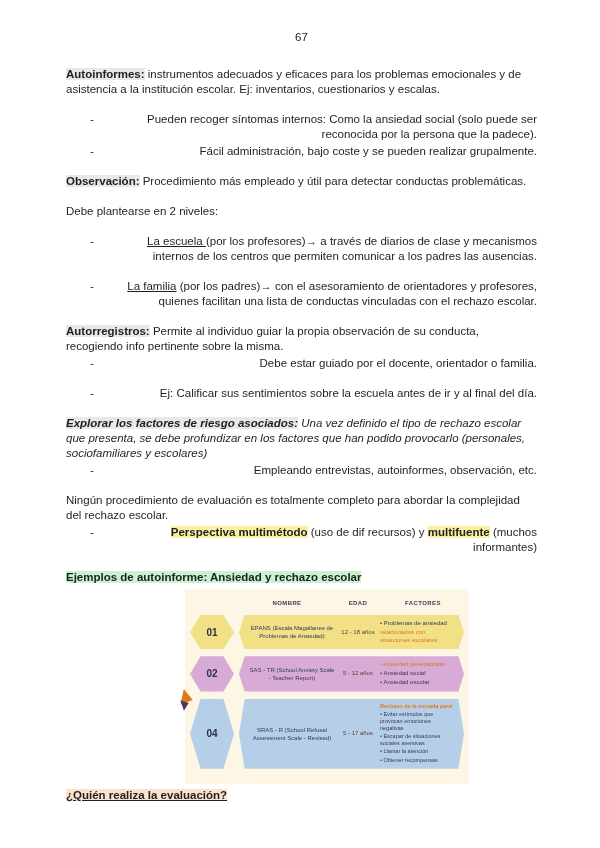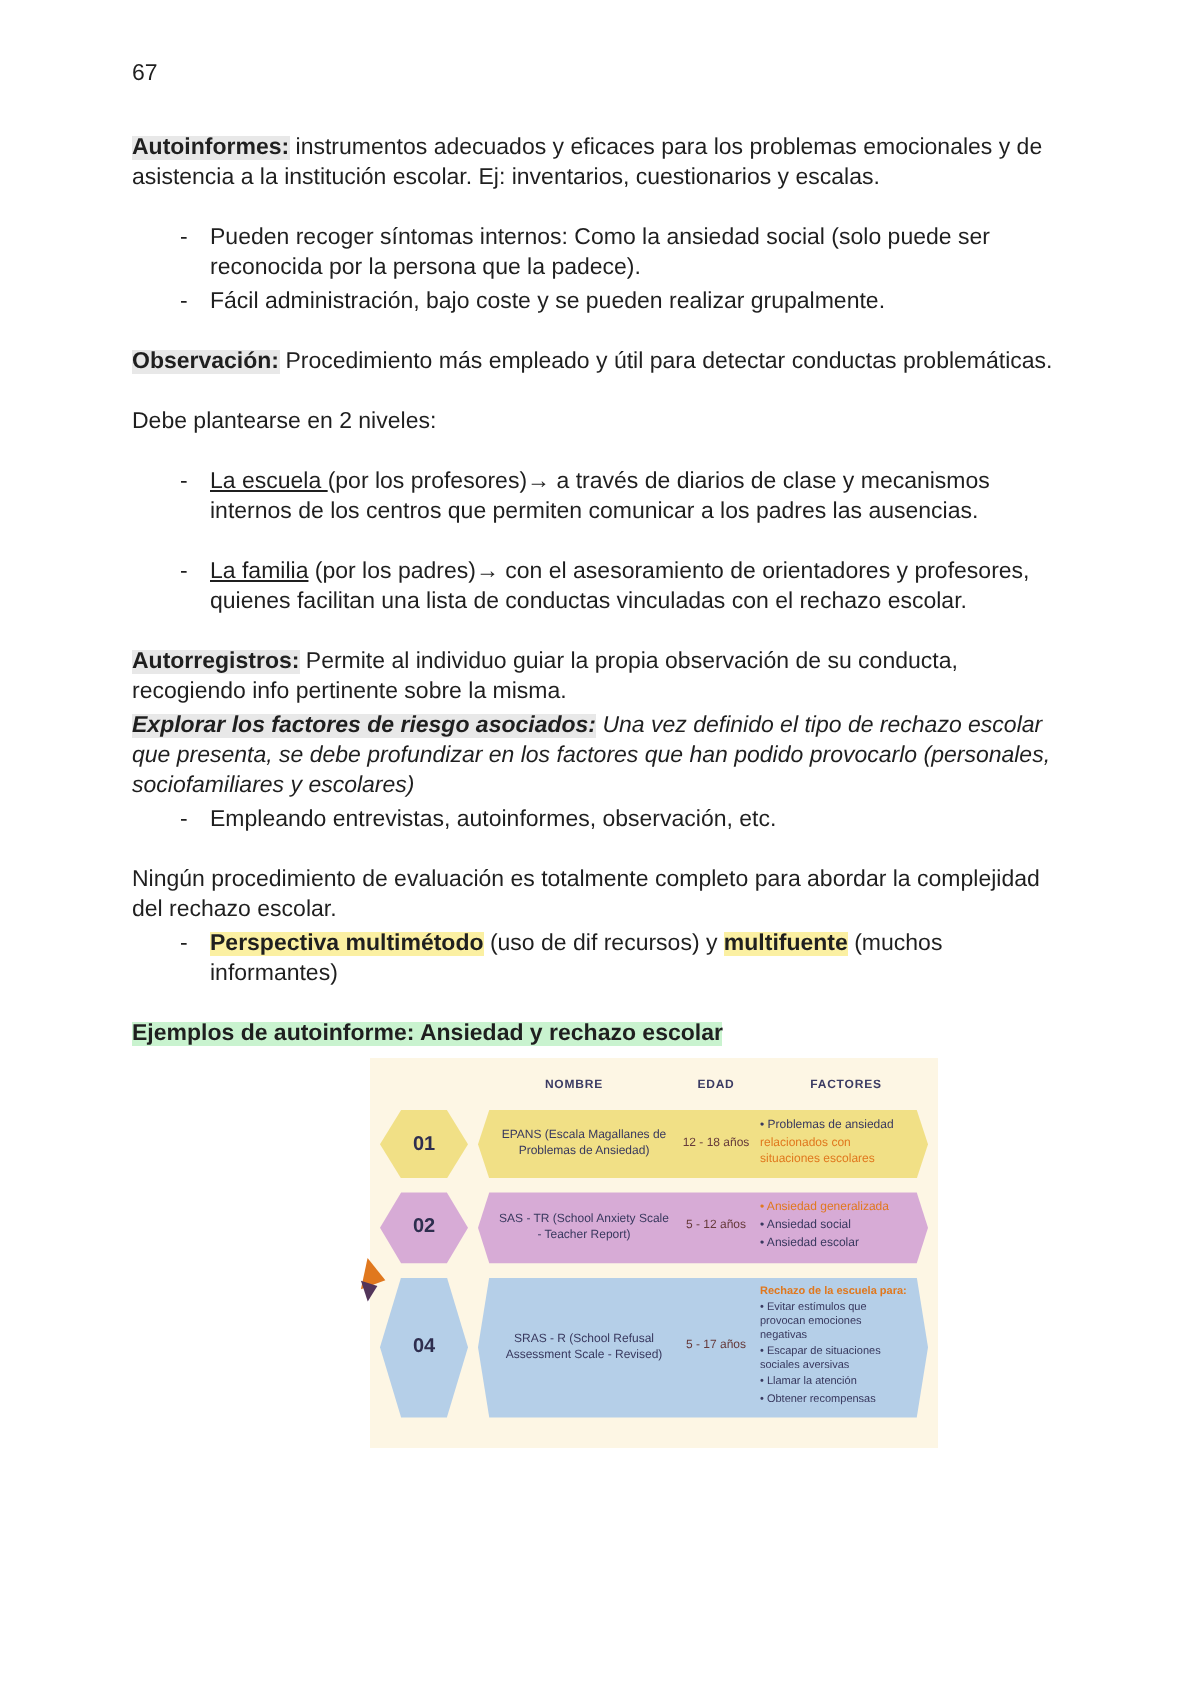--- a/index.html
+++ b/index.html
@@ -8,31 +8,31 @@
     box-sizing:border-box;
     padding:30px 63px 30px 66px;
     position:relative;
     background:#ffffff;
     font-family:"Liberation Sans", sans-serif;
     font-size:11.5px;
     line-height:15px;
     color:#1f1f1f;
     overflow:hidden;
   }
-  .page-number { text-align:left; margin:0 0 22px 0; }
+  .page-number { text-align:center; margin:0 0 22px 0; }
   p.para { margin:0 0 15px 0; }
   .bold { font-weight:bold; }
   .ul { text-decoration:underline; }
   .hl-gray  { background:#e8e8e8; }
   .hl-yellow{ background:#fbf0a2; }
   .hl-green { background:#c9f3cf; }
   .hl-peach { background:#fbe2cd; }
 
   ul.dash { list-style:none; margin:0 0 15px 0; padding:0; }
-  ul.dash li { position:relative; padding-left:39px; margin:0 0 2px 0; }
+  ul.dash li { position:relative; padding-left:39px; margin:0 0 2px 0;text-align:right; }
   ul.dash li::before { content:"-"; position:absolute; left:24px; top:0; }
   ul.dash li.gap { margin-bottom:15px; }
 
   
   .infographic {
     width:284px;
     margin:2px 0 4px 119px;
     background:#fdf6e4;
     padding:7px 5px 8px 5px;
     box-sizing:border-box;
@@ -90,20 +90,24 @@
   </ul>
 
   <p class="para"><span class="bold hl-gray">Observación:</span><span> Procedimiento más empleado y útil para detectar conductas problemáticas.</span></p>
   <p class="para">Debe plantearse en 2 niveles:</p>
   <ul class="dash">
     <li class="gap"><span class="ul">La escuela </span><span>(por los profesores)→ a través de diarios de clase y mecanismos internos de los centros que permiten comunicar a los padres las ausencias.</span></li>
     <li><span class="ul">La familia</span><span> (por los padres)→ con el asesoramiento de orientadores y profesores, quienes facilitan una lista de conductas vinculadas con el rechazo escolar.</span></li>
   </ul>
 
   <p class="para" style="margin-bottom:2px;"><span class="bold hl-gray">Autorregistros:</span><span> Permite al individuo guiar la propia observación de su conducta, recogiendo info pertinente sobre la misma.</span></p>
+  <ul class="dash">
+    <li class="gap"><span>Debe estar guiado por el docente, orientador o familia.</span></li>
+    <li><span>Ej: Calificar sus sentimientos sobre la escuela antes de ir y al final del día.</span></li>
+  </ul>
 
   <p class="para" style="margin-bottom:2px;font-style:italic;"><span class="bold hl-gray">Explorar los factores de riesgo asociados:</span><span> Una vez definido el tipo de rechazo escolar que presenta, se debe profundizar en los factores que han podido provocarlo (personales, sociofamiliares y escolares)</span></p>
   <ul class="dash">
     <li><span>Empleando entrevistas, autoinformes, observación, etc.</span></li>
   </ul>
 
   <p class="para" style="margin-bottom:2px;">Ningún procedimiento de evaluación es totalmente completo para abordar la complejidad del rechazo escolar.</p>
   <ul class="dash">
     <li><span class="bold hl-yellow">Perspectiva multimétodo</span><span> (uso de dif recursos) y </span><span class="bold hl-yellow">multifuente</span><span> (muchos informantes)</span></li>
   </ul>
@@ -154,14 +158,15 @@
           <div>• Llamar la atención</div>
           <div>• Obtener recompensas</div>
         </div>
       </div>
     </div>
 
     <div class="ig-decoration"></div>
     <div class="ig-decoration-dark"></div>
   </div>
 
+  <p class="para"><span class="bold ul hl-peach">¿Quién realiza la evaluación?</span></p>
 
 </div>
 
 </body></html>

